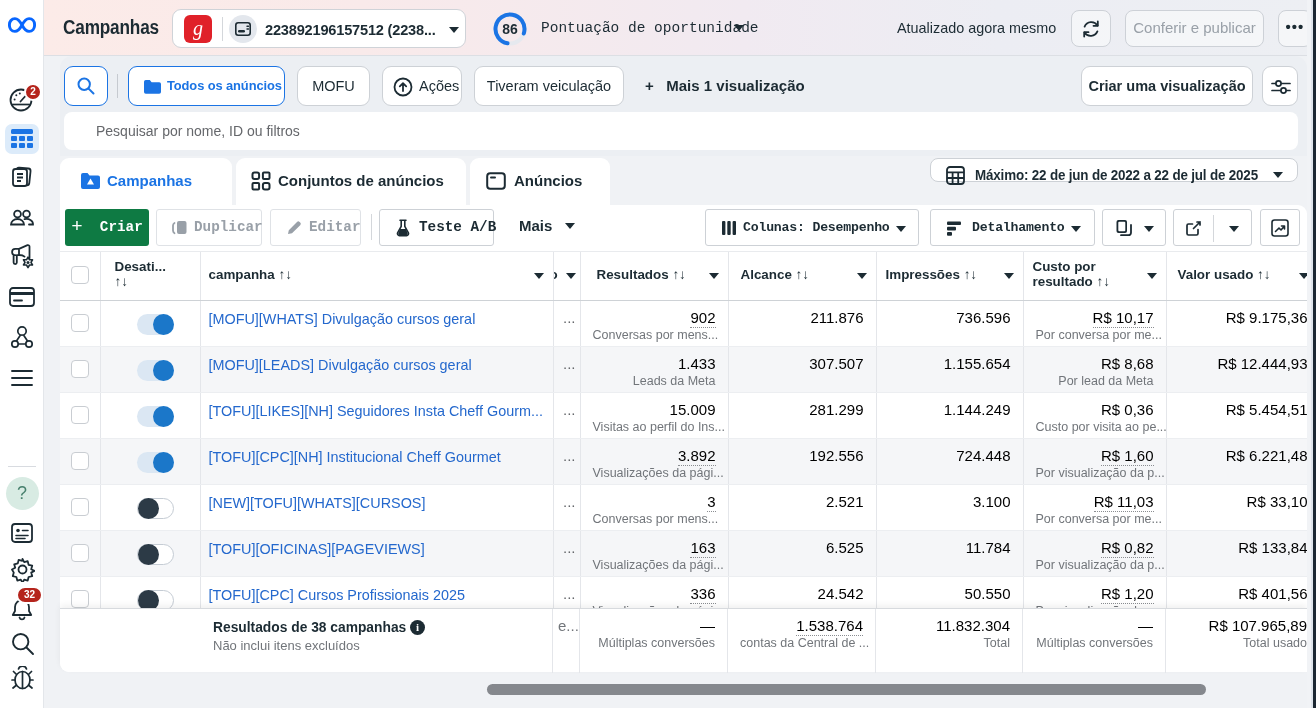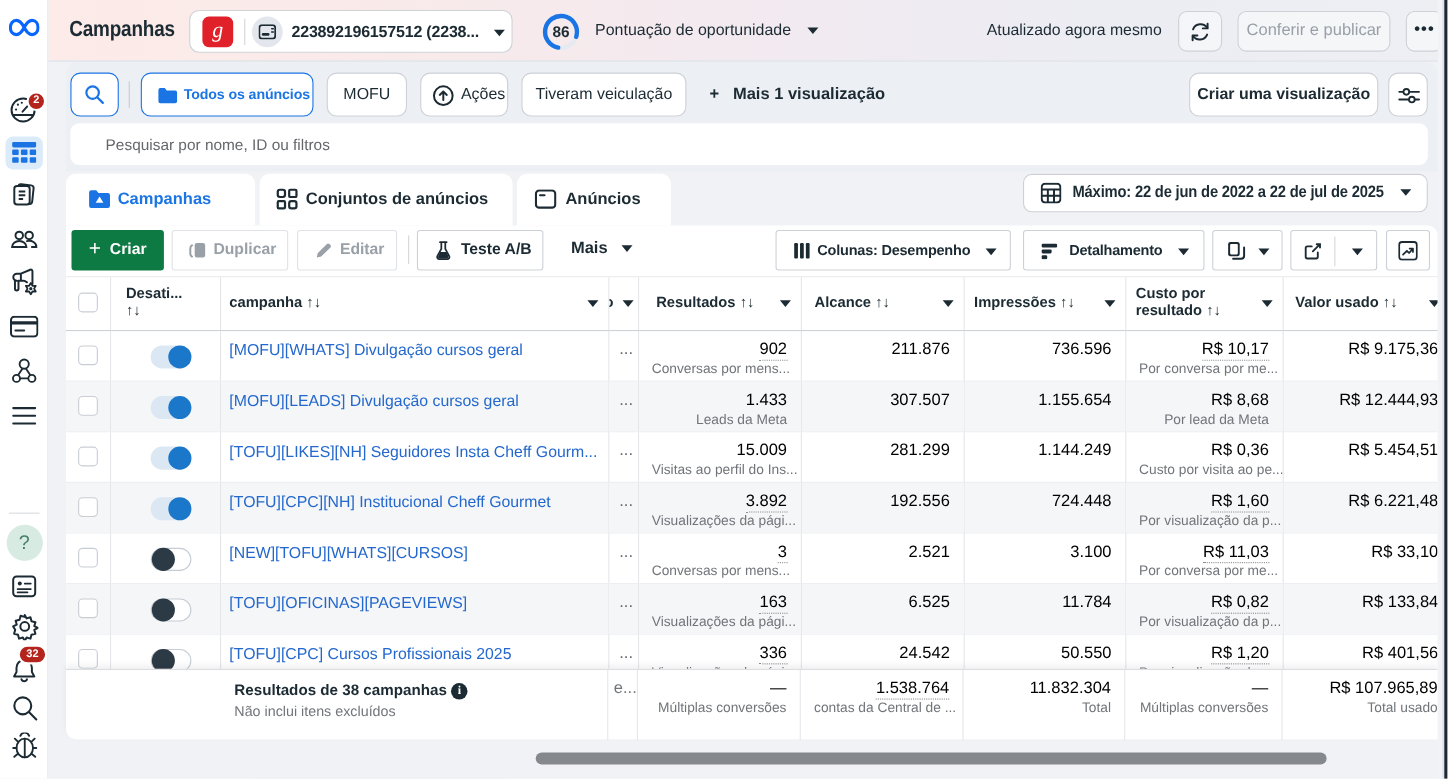--- a/index.html
+++ b/index.html
@@ -11,21 +11,21 @@
   border-bottom:1px solid #dcdfe4; }
 #title { position:absolute; left:63px; top:16px; font-size:20px; font-weight:700; color:#1c2b33; letter-spacing:-0.2px; transform:scaleX(0.86); transform-origin:left center; }
 #acctpill { position:absolute; left:172px; top:9px; width:294px; height:39px; background:#fff; border:1px solid #cfd3d8; border-radius:9px; }
 #acctlogo { position:absolute; left:11px; top:5px; width:28px; height:28px; border-radius:6px; background:#e02129; color:#fff; text-align:center; font-family:"Liberation Serif",serif; font-style:italic; font-size:20px; line-height:26px; }
 #acctdiv { position:absolute; left:49px; top:7px; width:1px; height:24px; background:#d4d7db; }
 #acctcirc { position:absolute; left:56px; top:5px; width:28px; height:28px; border-radius:50%; background:#e3e7ed; }
 #accttext { position:absolute; left:92px; top:12px; font-size:14.6px; font-weight:600; color:#1c2b33; letter-spacing:-0.2px; }
 .caret { display:inline-block; width:0; height:0; border-left:5px solid transparent; border-right:5px solid transparent; border-top:6px solid #1c2b33; }
 #acctcaret { position:absolute; left:276px; top:17px; }
 #score { position:absolute; left:492px; top:11px; }
-#scoretxt { position:absolute; left:541px; top:20px; font-size:14.5px; font-weight:500; color:#1c2b33; }
+#scoretxt { position:absolute; left:541px; top:20px; font-size:14.5px; font-weight:500; color:#1c2b33;font-family:Liberation Mono, monospace; }
 #scorecaret { position:absolute; left:734px; top:25px; }
 #updated { position:absolute; left:897px; top:20px; font-size:14.4px; color:#1c2b33; }
 .topbtn { position:absolute; top:10px; height:37px; background:rgba(255,255,255,.45); border:1px solid #cdd1d7; border-radius:8px; }
 #refreshbtn { left:1071px; width:40px; }
 #publishbtn { left:1125px; width:139px; text-align:center; font-size:15px; font-weight:500; color:#99a0a8; line-height:34px; }
 #dotsbtn { left:1278px; width:34px; text-align:center; color:#1c2b33; font-weight:700; font-size:15px; line-height:32px; letter-spacing:1px; }
 
 #sidebar { position:absolute; left:0; top:0; width:44px; height:708px; background:#fff; border-right:1px solid #e3e6ea; }
 .sideicon { position:absolute; left:0; width:44px; text-align:center; }
 #sideactive { position:absolute; left:5px; top:124px; width:34px; height:30px; background:#dcebfa; border-radius:7px; }
@@ -34,25 +34,25 @@
 #graypanel { position:absolute; left:60px; top:56px; width:1247px; height:100px; background:#eceff3; border-radius:12px 12px 0 0; }
 
 .chip { position:absolute; top:66px; height:40px; background:#fff; border:1px solid #cdd1d6; border-radius:9px; font-size:14.5px; font-weight:500; color:#1c2b33; line-height:38px; text-align:center; white-space:nowrap; }
 .chip.sel { border:1px solid #1b74e4; color:#1b74e4; font-weight:700; }
 #chipdiv { position:absolute; left:117px; top:74px; width:1px; height:24px; background:#c6cad0; }
 
 #searchinput { position:absolute; left:64px; top:112px; width:1234px; height:38px; background:#fff; border-radius:8px; }
 #searchinput span { position:absolute; left:32px; top:11px; font-size:14px; color:#65676b; }
 
 .tab { position:absolute; top:158px; height:47px; background:#fff; border-radius:9px 9px 0 0; font-size:15px; font-weight:700; }
-#datebtn { position:absolute; left:930px; top:158px; width:368px; height:35px; background:#fff; border:1px solid #cdd1d6; border-radius:8px; font-size:13.7px; font-weight:600; color:#1c2b33; white-space:nowrap; }
+#datebtn { position:absolute; left:930px; top:158px; width:368px; height:24px; background:#fff; border:1px solid #cdd1d6; border-radius:8px; font-size:13.7px; font-weight:600; color:#1c2b33; white-space:nowrap; }
 
 #panel { position:absolute; left:60px; top:205px; width:1247px; height:467px; background:#fff; border-radius:0 9px 0 9px; }
 
-.tbtn { position:absolute; top:4px; height:37px; border-radius:3px; font-size:14.3px; font-weight:600; white-space:nowrap; }
+.tbtn { position:absolute; top:4px; height:37px; border-radius:3px; font-size:14.3px; font-weight:600; white-space:nowrap;font-family:Liberation Mono, monospace; }
 .tbtn.outline { background:#fff; border:1px solid #cdd1d6; }
 .tbtn.disabled { border:1px solid #dfe2e6; color:#99a0a8; }
 #toolbar { position:absolute; left:0; top:0; width:1247px; height:47px; }
 
 #tablewrap { position:absolute; left:0; top:46px; width:1247px; height:357px; overflow:hidden; border-top:1px solid #e9ebee; }
 table { border-collapse:collapse; table-layout:fixed; width:1258px; }
 th, td { border-right:1px solid #e4e6ea; vertical-align:top; overflow:hidden; white-space:nowrap; padding:0 12px; }
 thead th { height:48px; border-bottom:1px solid #ced2d6; font-size:13.4px; font-weight:700; text-align:left; position:relative; }
 tbody td { height:46px; border-bottom:1px solid #eceef1; font-size:15px; position:relative; }
 tr.alt td { background:#f5f6f8; }

